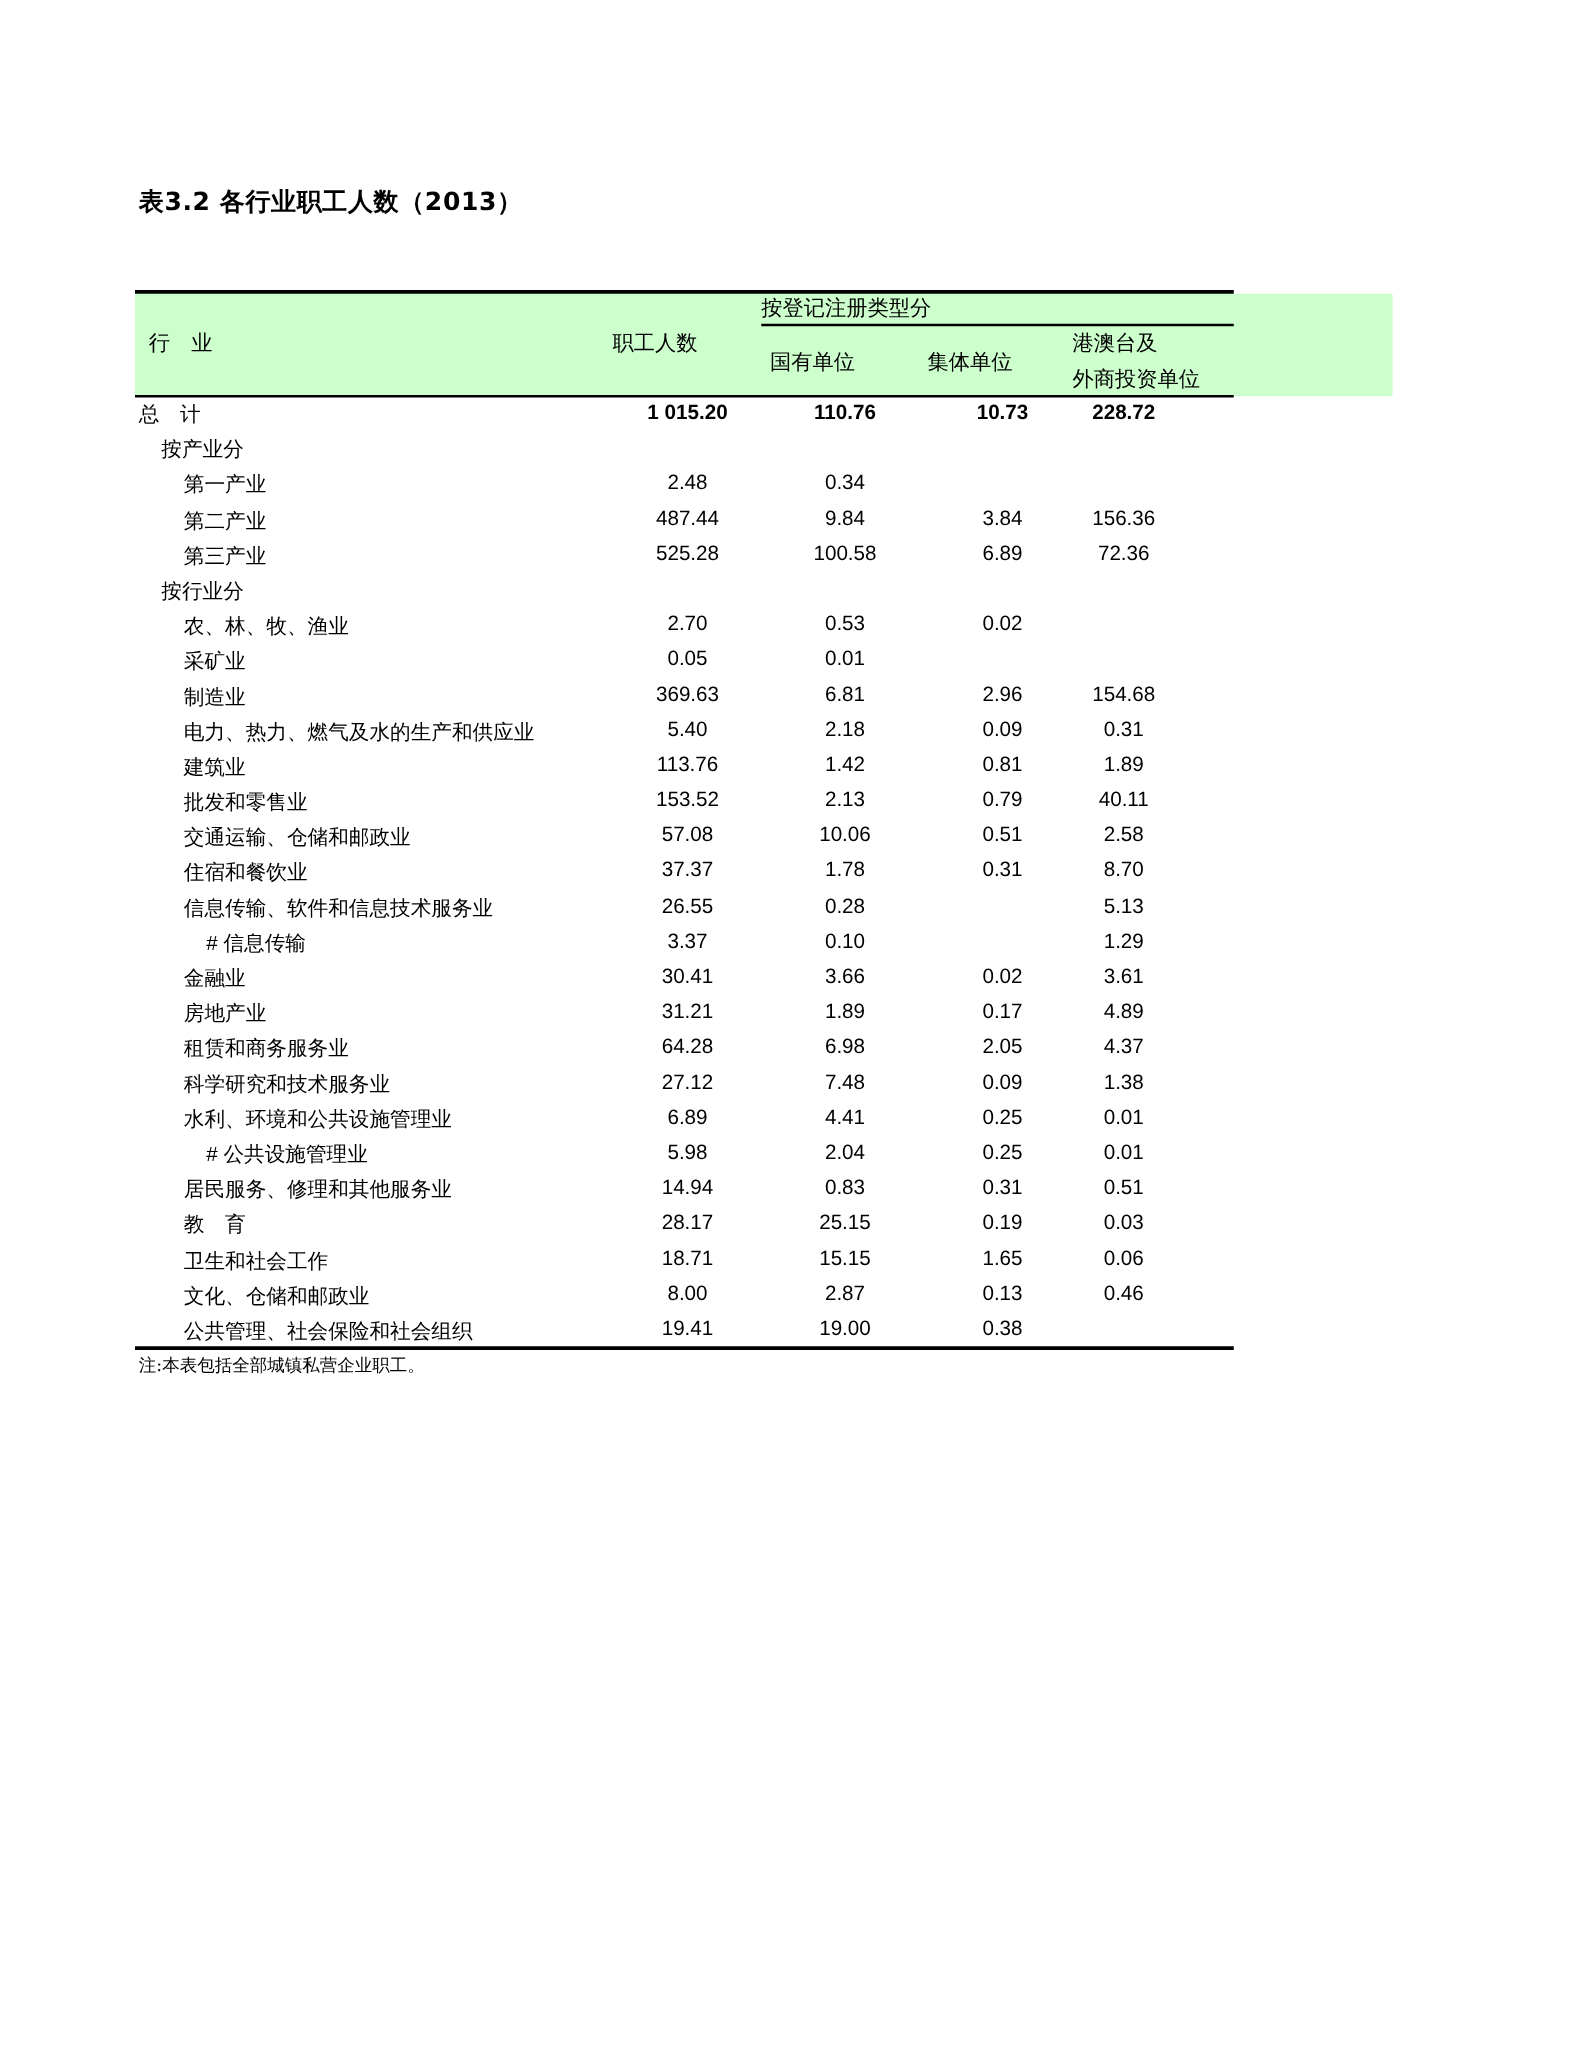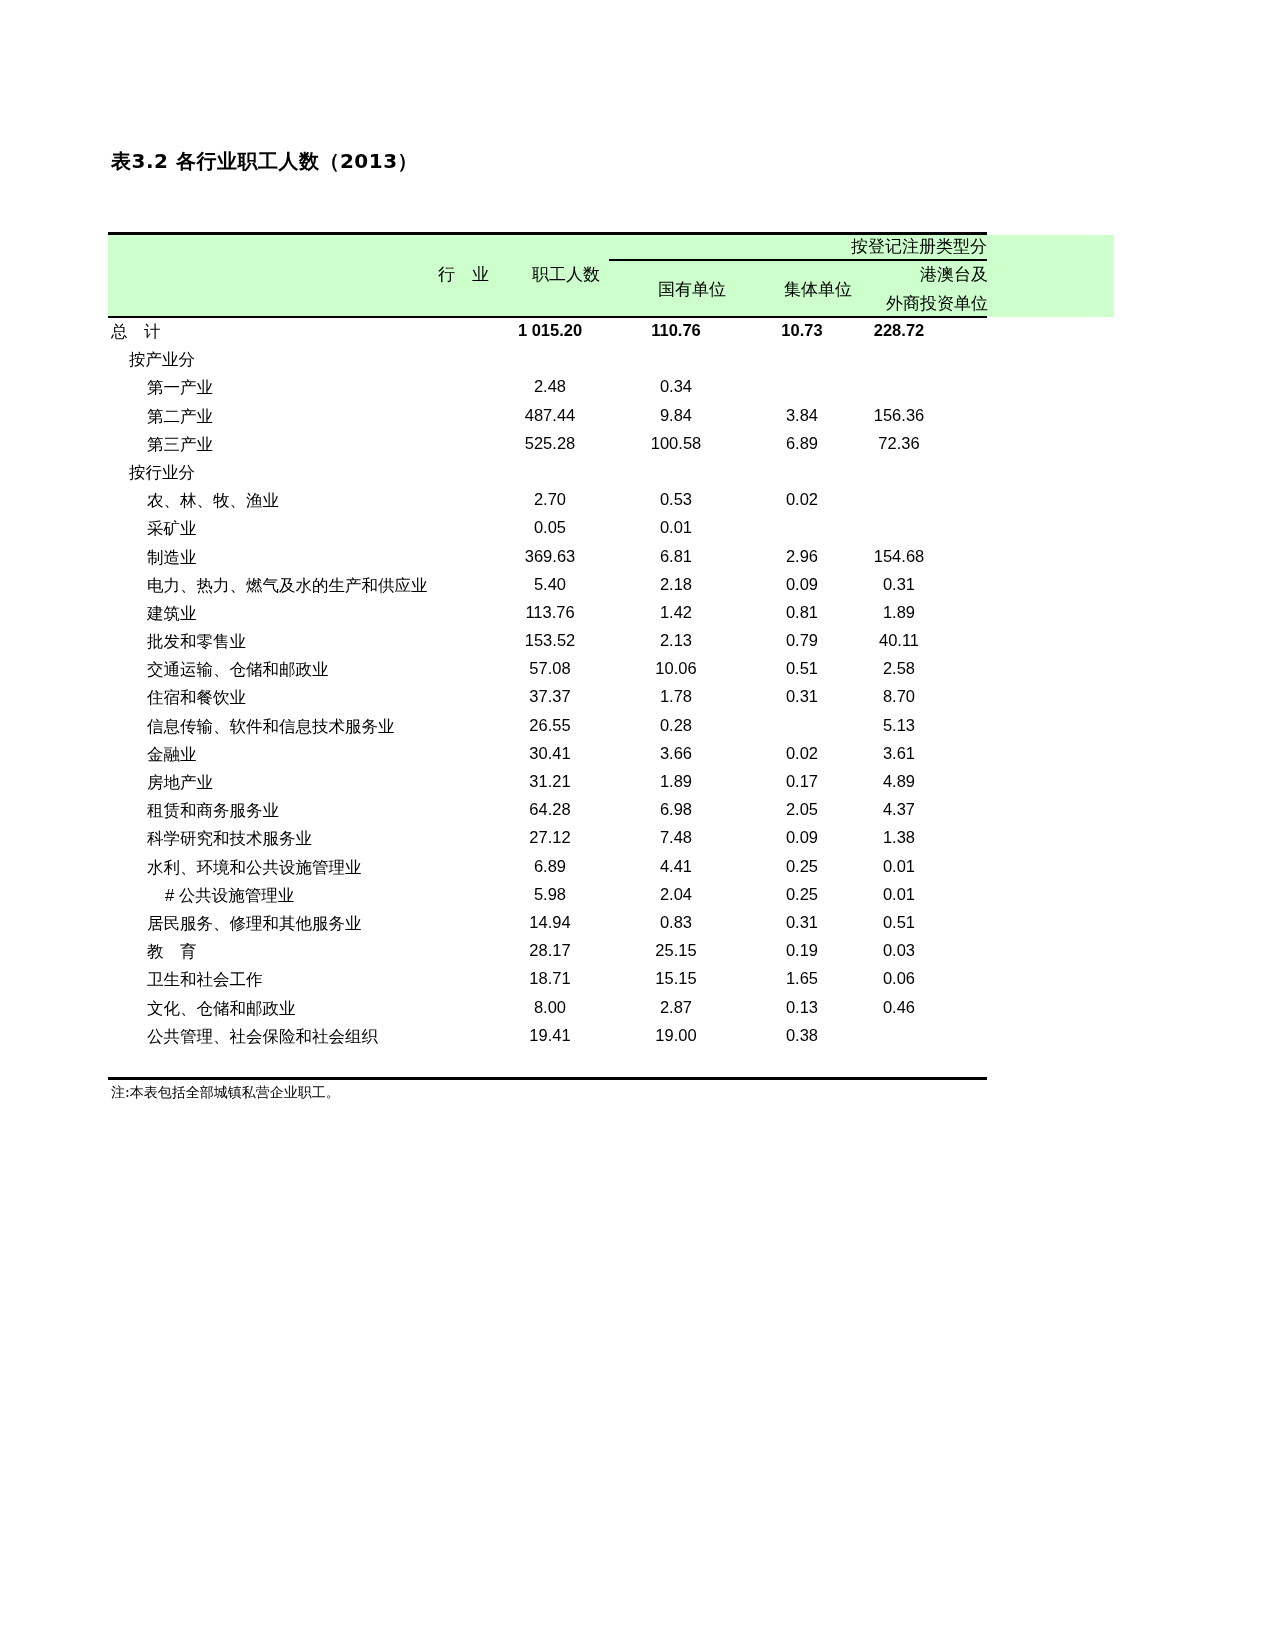--- a/index.html
+++ b/index.html
@@ -4,21 +4,21 @@
 <style>
   html, body { margin: 0; padding: 0; background: #ffffff; }
   body { width: 1275px; height: 1650px; position: relative; font-family: "DejaVu Serif", serif; color: #000; }
   .title { position: absolute; left: 111px; top: 148px; font-size: 20px; font-weight: bold; font-family: "DejaVu Sans", sans-serif; letter-spacing: 0.5px; }
   .header-bg { position: absolute; left: 108px; top: 235px; width: 1006px; height: 82px; background: #ccffcc; }
   .rule { position: absolute; left: 108px; width: 879px; background: #000; }
   .rule.top { top: 232px; height: 3px; }
   .rule.mid { top: 316px; height: 2px; }
   .rule.bottom { top: 1077px; height: 3px; }
   .rule.sub { left: 609px; width: 378px; top: 259px; height: 2px; }
-  .hcell { position: absolute; font-size: 17px; font-family: "DejaVu Serif", serif; text-align: right; white-space: nowrap; }
+  .hcell { position: absolute; font-size: 17px; font-family: "DejaVu Serif", serif; text-align: left; white-space: nowrap; }
   .rows { position: absolute; left: 108px; top: 317px; width: 879px; }
   .row { position: relative; height: 28.2px; font-size: 16.5px; }
   .row .label { position: absolute; top: 4px; white-space: nowrap; font-family: Liberation Sans, sans-serif; }
   .row .num { position: absolute; top: 4px; width: 110px; text-align: center; font-family: "Liberation Sans", sans-serif; }
   .row.bold .label { font-family: "DejaVu Sans", sans-serif; font-weight: normal; text-align: right; }
   .row.bold .num { font-weight: bold; }
   .lvl0 { left: 3px; }
   .lvl1 { left: 21px; }
   .lvl2 { left: 39px; }
   .lvl3 { left: 57px; }
@@ -146,20 +146,27 @@
       <span class="num c4">8.70</span>
     </div>
     <div class="row">
       <span class="label lvl2">信息传输、软件和信息技术服务业</span>
       <span class="num c1">26.55</span>
       <span class="num c2">0.28</span>
       <span class="num c3"></span>
       <span class="num c4">5.13</span>
     </div>
     <div class="row">
+      <span class="label lvl3"># 信息传输</span>
+      <span class="num c1">3.37</span>
+      <span class="num c2">0.10</span>
+      <span class="num c3"></span>
+      <span class="num c4">1.29</span>
+    </div>
+    <div class="row">
       <span class="label lvl2">金融业</span>
       <span class="num c1">30.41</span>
       <span class="num c2">3.66</span>
       <span class="num c3">0.02</span>
       <span class="num c4">3.61</span>
     </div>
     <div class="row">
       <span class="label lvl2">房地产业</span>
       <span class="num c1">31.21</span>
       <span class="num c2">1.89</span>

